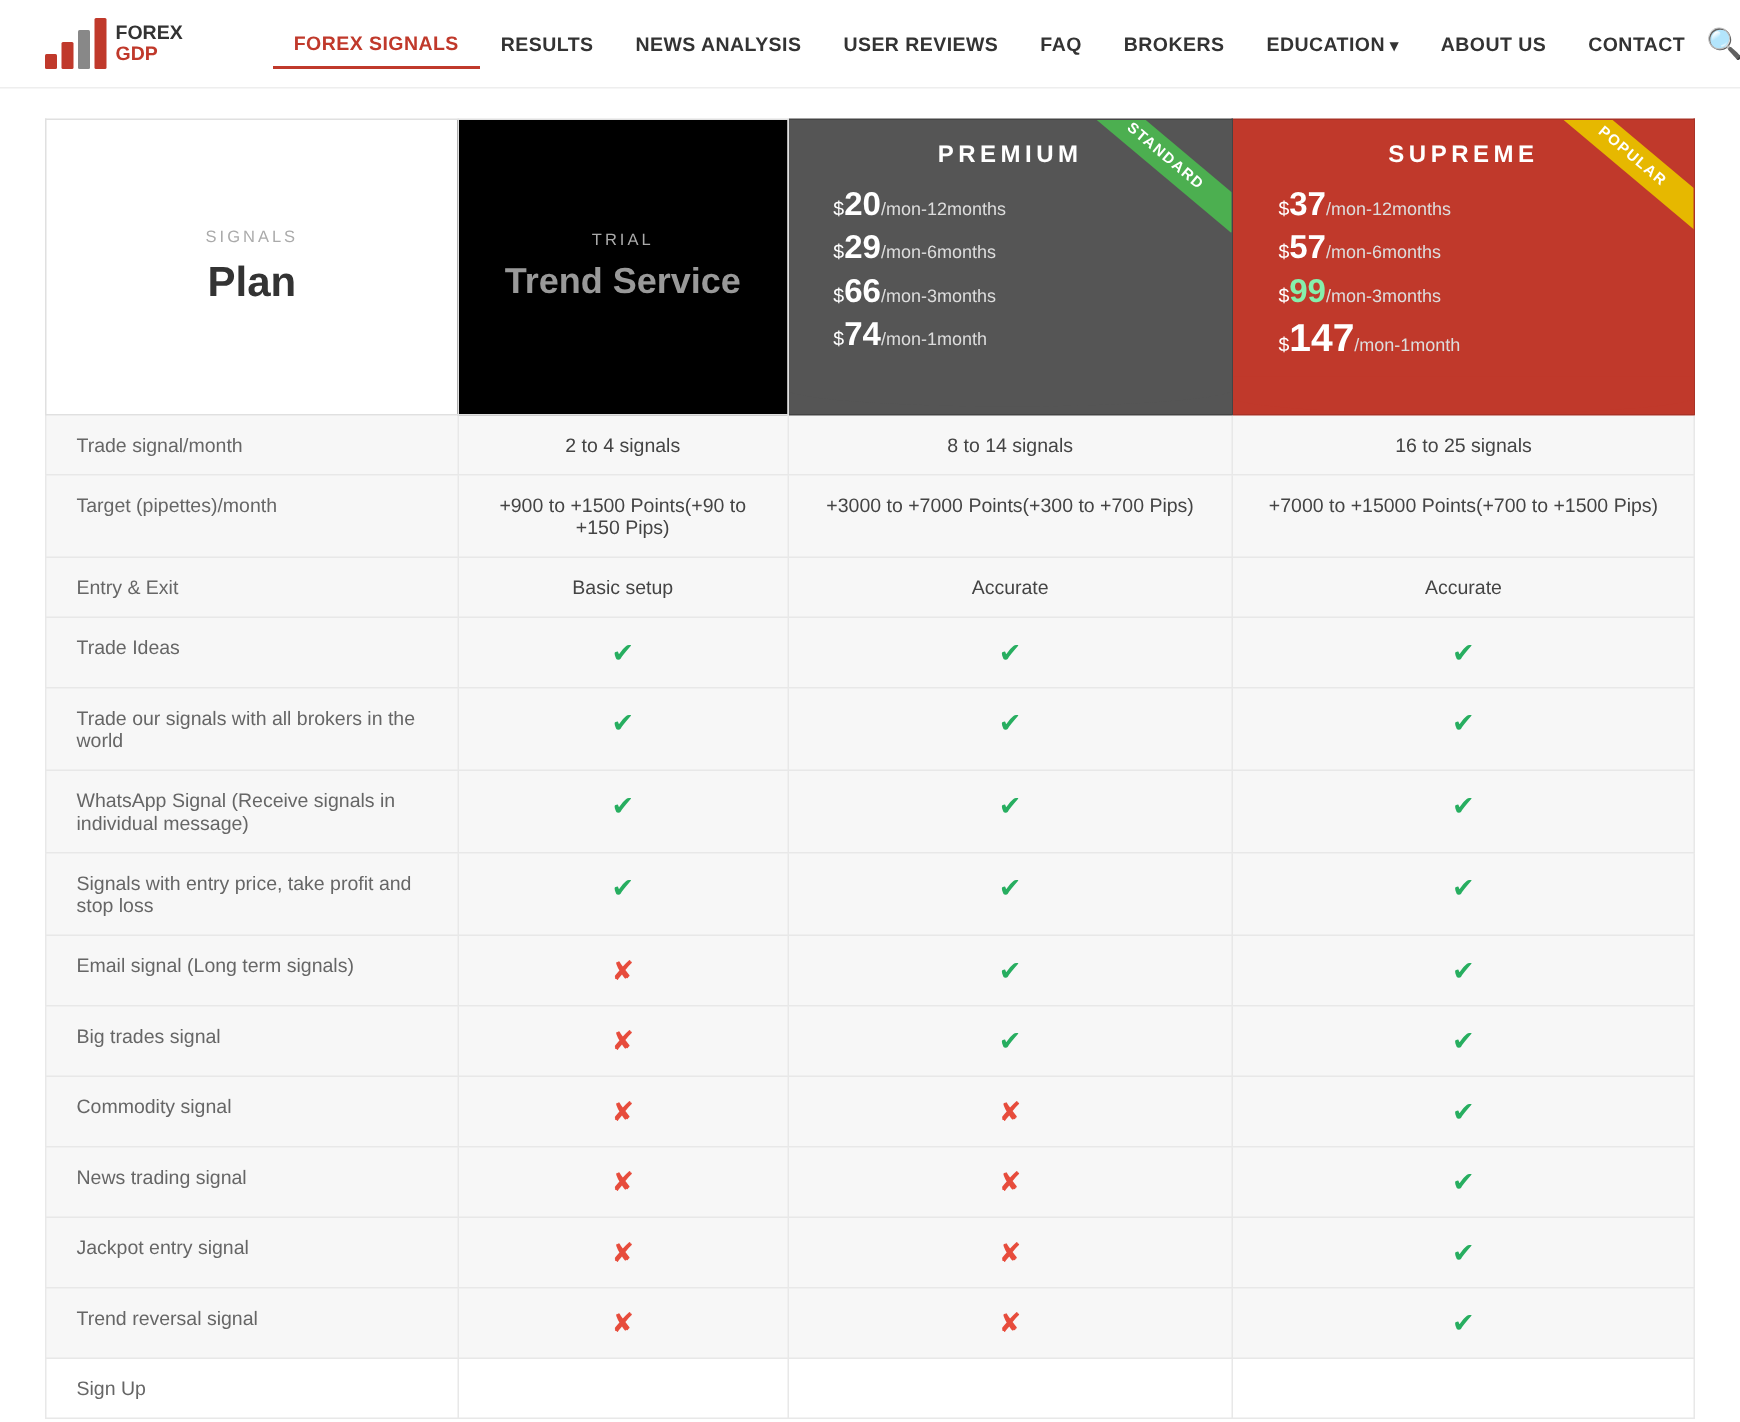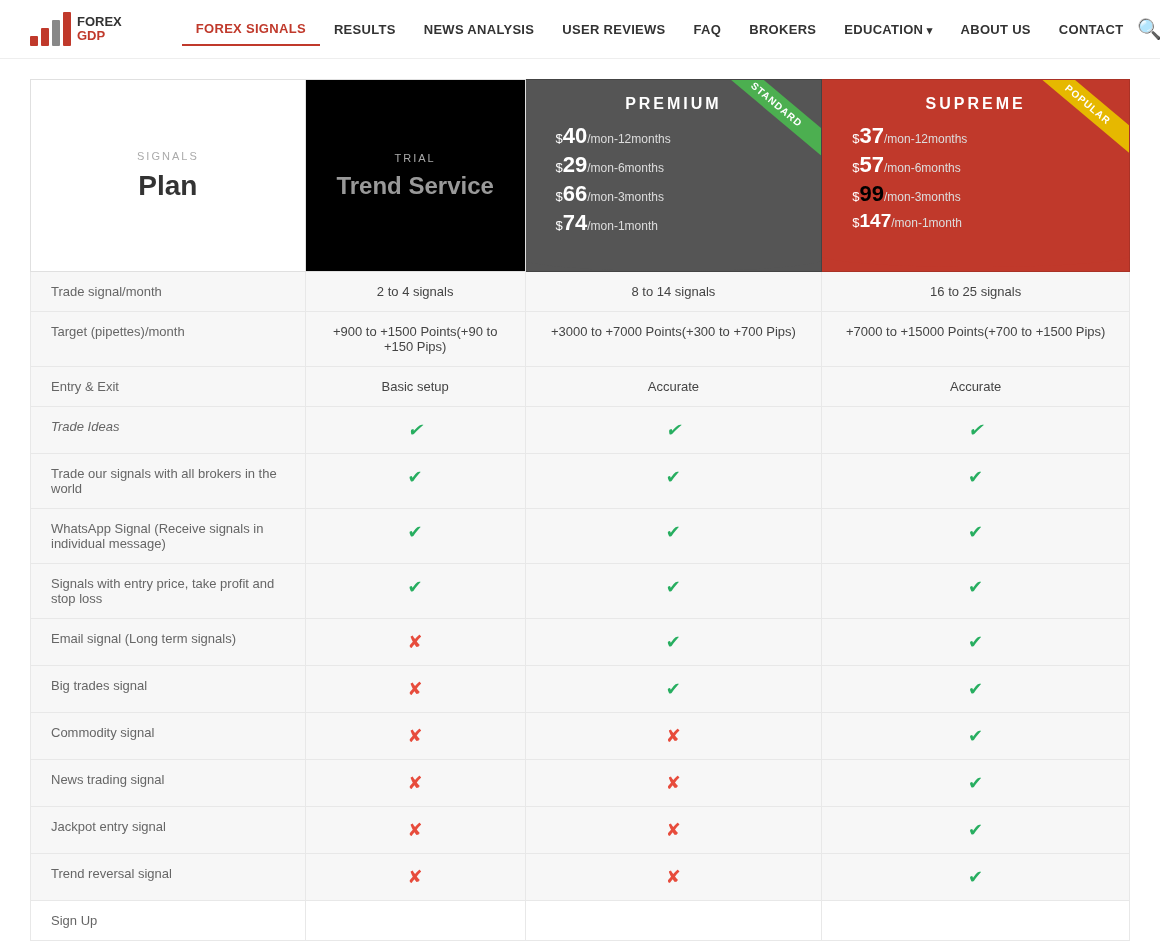--- a/index.html
+++ b/index.html
@@ -125,21 +125,21 @@
         <div style="color:#aaa; font-size:11px; letter-spacing:2px; text-transform:uppercase; margin-bottom:8px;">TRIAL</div>
         <div style="font-size:24px; font-weight:bold; color:#999;">Trend Service</div>
       </td>
 
       <td style="background:#555; vertical-align:top; text-align:center; padding:15px 10px 0 10px; position:relative; overflow:hidden; border:1px solid #444;">
         <div class="ribbon-standard">STANDARD</div>
         <div style="font-size:16px; font-weight:bold; color:#fff; letter-spacing:3px; text-transform:uppercase; margin-bottom:10px;">PREMIUM</div>
         <div style="text-align:left; padding:0 20px;">
           <div style="display:flex; align-items:baseline; margin:3px 0;">
             <span style="color:#fff; font-size:13px;">$</span>
-            <span style="color:#fff; font-size:22px; font-weight:bold;">40</span>
+            <span style="color:#fff; font-size:22px; font-weight:bold;">20</span>
             <span style="color:#ddd; font-size:12px;">/mon-12months</span>
           </div>
           <div style="display:flex; align-items:baseline; margin:3px 0;">
             <span style="color:#fff; font-size:13px;">$</span>
             <span style="color:#fff; font-size:22px; font-weight:bold;">29</span>
             <span style="color:#ddd; font-size:12px;">/mon-6months</span>
           </div>
           <div style="display:flex; align-items:baseline; margin:3px 0;">
             <span style="color:#fff; font-size:13px;">$</span>
             <span style="color:#fff; font-size:22px; font-weight:bold;">66</span>
@@ -163,26 +163,26 @@
             <span style="color:#fff; font-size:22px; font-weight:bold;">37</span>
             <span style="color:#ddd; font-size:12px;">/mon-12months</span>
           </div>
           <div style="display:flex; align-items:baseline; margin:3px 0;">
             <span style="color:#fff; font-size:13px;">$</span>
             <span style="color:#fff; font-size:22px; font-weight:bold;">57</span>
             <span style="color:#ddd; font-size:12px;">/mon-6months</span>
           </div>
           <div style="display:flex; align-items:baseline; margin:3px 0;">
             <span style="color:#fff; font-size:13px;">$</span>
-            <span style="color:#000000; font-size:22px; font-weight:bold;">99</span>
+            <span style="color:#86efac; font-size:22px; font-weight:bold;">99</span>
             <span style="color:#ddd; font-size:12px;">/mon-3months</span>
           </div>
           <div style="display:flex; align-items:baseline; margin:3px 0;">
             <span style="color:#fff; font-size:13px;">$</span>
-            <span style="color:#fff; font-size:19px; font-weight:bold;">147</span>
+            <span style="color:#fff; font-size:26px; font-weight:bold;">147</span>
             <span style="color:#ddd; font-size:12px;">/mon-1month</span>
           </div>
         </div>
         <div style="height:25px; background:#c0392b; margin-top:10px; border-radius:0 0 50% 50%; width:110%; margin-left:-5%;"></div>
       </td>
     </tr>
 
     <tr class="feature-row">
       <td class="cell-label">Trade signal/month</td>
       <td>2 to 4 signals</td>
@@ -195,21 +195,21 @@
       <td style="background:#f7f7f7;">+3000 to +7000 Points(+300 to +700 Pips)</td>
       <td style="background:#f7f7f7;">+7000 to +15000 Points(+700 to +1500 Pips)</td>
     </tr>
     <tr class="feature-row">
       <td class="cell-label">Entry &amp; Exit</td>
       <td>Basic setup</td>
       <td>Accurate</td>
       <td>Accurate</td>
     </tr>
 
-    <tr class="feature-row" style="background:#f7f7f7;font-style:italic;" id="row-3">
+    <tr class="feature-row" style="background:#f7f7f7;" id="row-3">
       <td class="cell-label" style="background:#f7f7f7;">Trade Ideas</td>
       <td style="background:#f7f7f7;"><span class="check-green">✔</span></td>
       <td style="background:#f7f7f7;"><span class="check-green">✔</span></td>
       <td style="background:#f7f7f7;"><span class="check-green">✔</span></td>
     </tr>
     <tr class="feature-row" id="row-4">
       <td class="cell-label">Trade our signals with all brokers in the world</td>
       <td><span class="check-green">✔</span></td>
       <td><span class="check-green">✔</span></td>
       <td><span class="check-green">✔</span></td>

